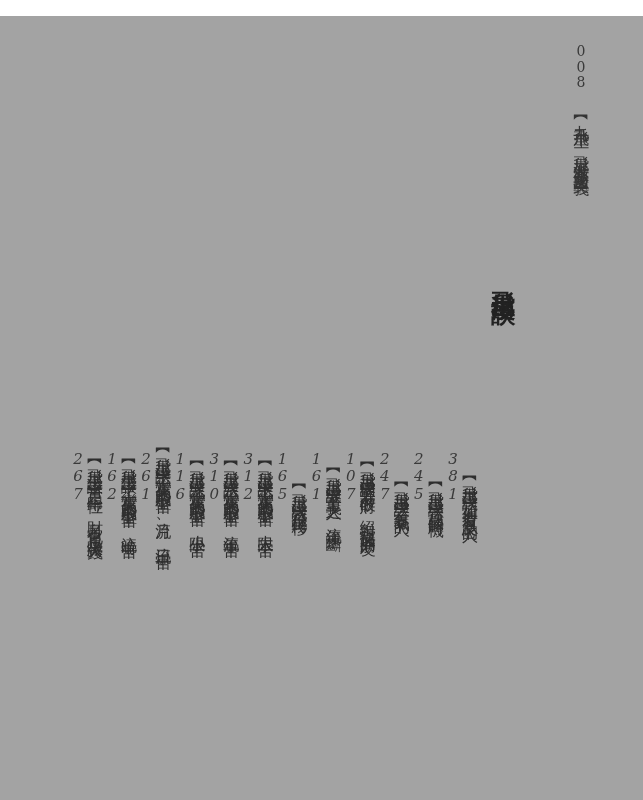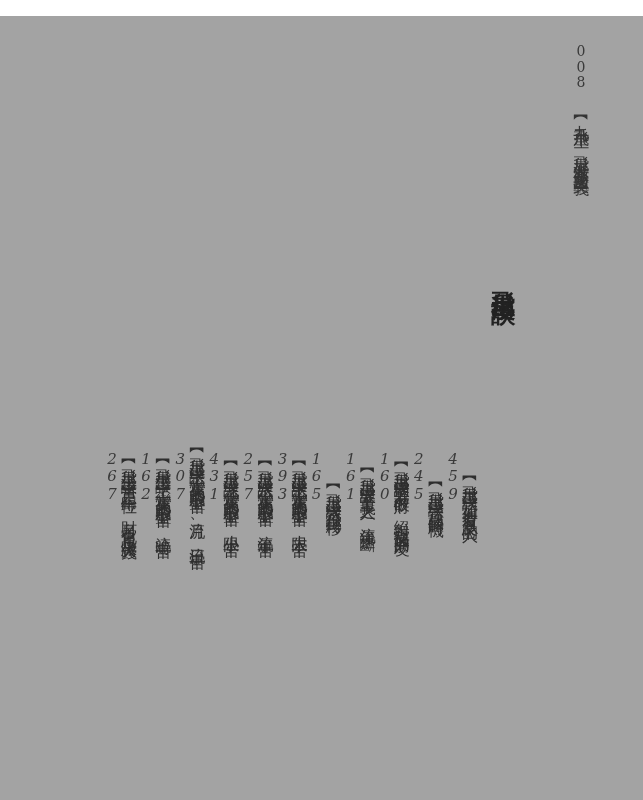--- a/index.html
+++ b/index.html
@@ -99,53 +99,57 @@
 
   <div class="folio-col">
     <div class="page-num">008</div>
     <div class="book-title">【九千飛星　飛星派紫微斗數奧義一】</div>
   </div>
 
   <div class="section-title">飛星漫談</div>
 
   <div class="toc">
     <div class="entry">
-      <div class="entry-num">459</div>
+      <div class="entry-num">381</div>
       <div class="entry-title">【飛星漫談一】如何看沒有良心的人</div>
     </div>
     <div class="entry">
       <div class="entry-num">245</div>
       <div class="entry-title">【飛星漫談二】買樓的時機</div>
     </div>
     <div class="entry">
-      <div class="entry-num">160</div>
+      <div class="entry-num">247</div>
+      <div class="entry-title">【飛星漫談三】有義氣的人</div>
+    </div>
+    <div class="entry">
+      <div class="entry-num">107</div>
       <div class="entry-title">【飛星漫談四】為友破財—絕對交得過的朋友</div>
     </div>
     <div class="entry">
       <div class="entry-num">161</div>
       <div class="entry-title">【飛星漫談五】重義之人—流年速斷</div>
     </div>
     <div class="entry">
       <div class="entry-num">165</div>
       <div class="entry-title">【飛星漫談六】飛星轉移</div>
     </div>
     <div class="entry">
-      <div class="entry-num">393</div>
+      <div class="entry-num">312</div>
       <div class="entry-title">【飛星漫談七】千變萬化的飛盤宮干—大限宮干</div>
     </div>
     <div class="entry">
-      <div class="entry-num">257</div>
+      <div class="entry-num">310</div>
       <div class="entry-title">【飛星漫談八】千變萬化的飛盤宮干—流年宮干</div>
     </div>
     <div class="entry">
-      <div class="entry-num">431</div>
+      <div class="entry-num">116</div>
       <div class="entry-title">【飛星漫談九】千變萬化的飛盤宮干—小限宮干</div>
     </div>
     <div class="entry">
-      <div class="entry-num">307</div>
+      <div class="entry-num">261</div>
       <div class="entry-title">【飛星漫談十】千變萬化的飛盤宮干—流月、流日宮干</div>
     </div>
     <div class="entry">
       <div class="entry-num">162</div>
       <div class="entry-title">【飛星漫談十一】千變萬化的飛盤宮干—流時宮干</div>
     </div>
     <div class="entry">
       <div class="entry-num">267</div>
       <div class="entry-title">【飛星漫談十二】忌星歸位　財帛宮化忌反賺大錢</div>
     </div>

